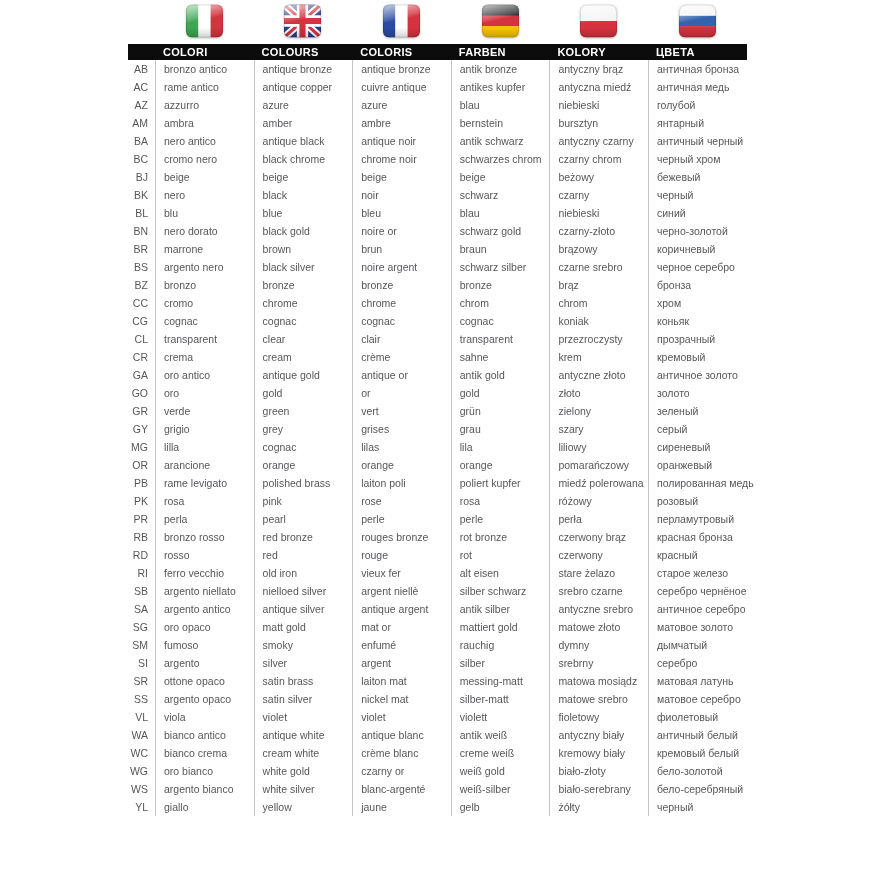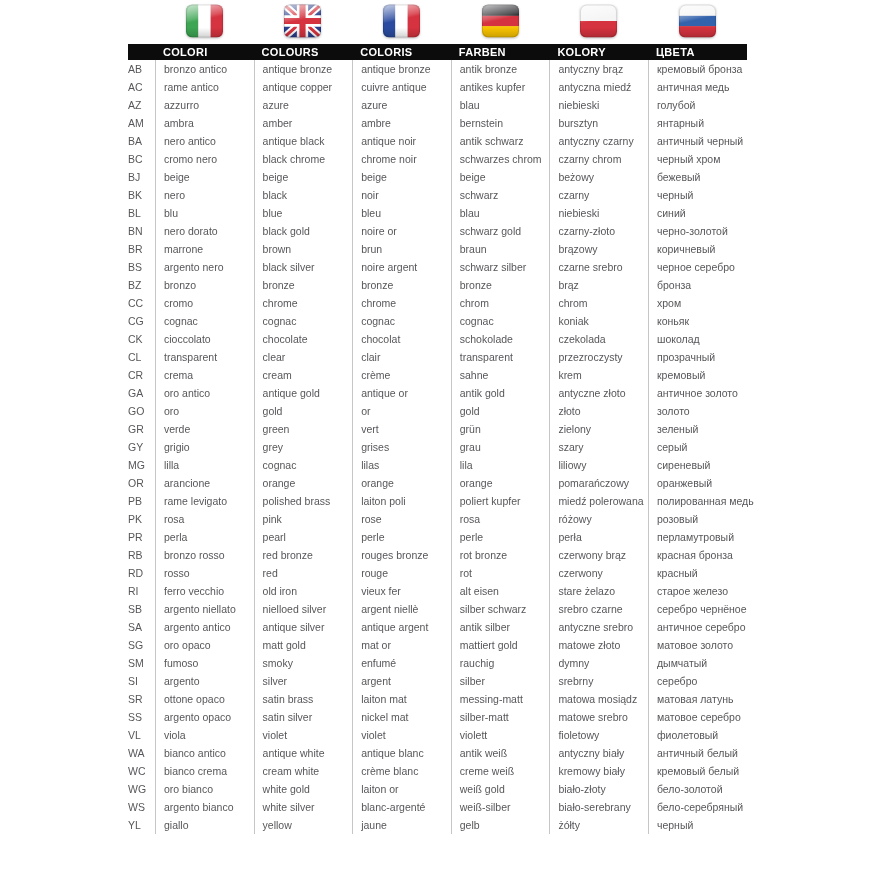--- a/index.html
+++ b/index.html
@@ -59,21 +59,21 @@
   .table-row {
     height: 18px;
   }
   .cell {
     font-size: 10.5px;
     line-height: 18px;
     color: #57575b;
     white-space: nowrap;
   }
   .cell-code {
-    text-align: left;
+    text-align: right;
     padding-right: 7px;
   }
   .cell-lang {
     border-left: 1px solid #c6c6c6;
     padding-left: 8px;
   }
 </style>
 </head>
 <body>
 
@@ -213,21 +213,21 @@
     </div>
 
     <div id="table-body">
       <div class="cols table-row">
         <div class="cell cell-code">AB</div>
         <div class="cell cell-lang">bronzo antico</div>
         <div class="cell cell-lang">antique bronze</div>
         <div class="cell cell-lang">antique bronze</div>
         <div class="cell cell-lang">antik bronze</div>
         <div class="cell cell-lang">antyczny brąz</div>
-        <div class="cell cell-lang">кремовый бронза</div>
+        <div class="cell cell-lang">античная бронза</div>
       </div>
 
       <div class="cols table-row">
         <div class="cell cell-code">AC</div>
         <div class="cell cell-lang">rame antico</div>
         <div class="cell cell-lang">antique copper</div>
         <div class="cell cell-lang">cuivre antique</div>
         <div class="cell cell-lang">antikes kupfer</div>
         <div class="cell cell-lang">antyczna miedź</div>
         <div class="cell cell-lang">античная медь</div>
@@ -357,29 +357,20 @@
       <div class="cols table-row">
         <div class="cell cell-code">CG</div>
         <div class="cell cell-lang">cognac</div>
         <div class="cell cell-lang">cognac</div>
         <div class="cell cell-lang">cognac</div>
         <div class="cell cell-lang">cognac</div>
         <div class="cell cell-lang">koniak</div>
         <div class="cell cell-lang">коньяк</div>
       </div>
 
-      <div class="cols table-row">
-        <div class="cell cell-code">CK</div>
-        <div class="cell cell-lang">cioccolato</div>
-        <div class="cell cell-lang">chocolate</div>
-        <div class="cell cell-lang">chocolat</div>
-        <div class="cell cell-lang">schokolade</div>
-        <div class="cell cell-lang">czekolada</div>
-        <div class="cell cell-lang">шоколад</div>
-      </div>
 
       <div class="cols table-row">
         <div class="cell cell-code">CL</div>
         <div class="cell cell-lang">transparent</div>
         <div class="cell cell-lang">clear</div>
         <div class="cell cell-lang">clair</div>
         <div class="cell cell-lang">transparent</div>
         <div class="cell cell-lang">przezroczysty</div>
         <div class="cell cell-lang">прозрачный</div>
       </div>
@@ -611,21 +602,21 @@
         <div class="cell cell-lang">crème blanc</div>
         <div class="cell cell-lang">creme weiß</div>
         <div class="cell cell-lang">kremowy biały</div>
         <div class="cell cell-lang">кремовый белый</div>
       </div>
 
       <div class="cols table-row">
         <div class="cell cell-code">WG</div>
         <div class="cell cell-lang">oro bianco</div>
         <div class="cell cell-lang">white gold</div>
-        <div class="cell cell-lang">laiton or</div>
+        <div class="cell cell-lang">czarny or</div>
         <div class="cell cell-lang">weiß gold</div>
         <div class="cell cell-lang">biało-złoty</div>
         <div class="cell cell-lang">бело-золотой</div>
       </div>
 
 
       <div class="cols table-row">
         <div class="cell cell-code">WS</div>
         <div class="cell cell-lang">argento bianco</div>
         <div class="cell cell-lang">white silver</div>

